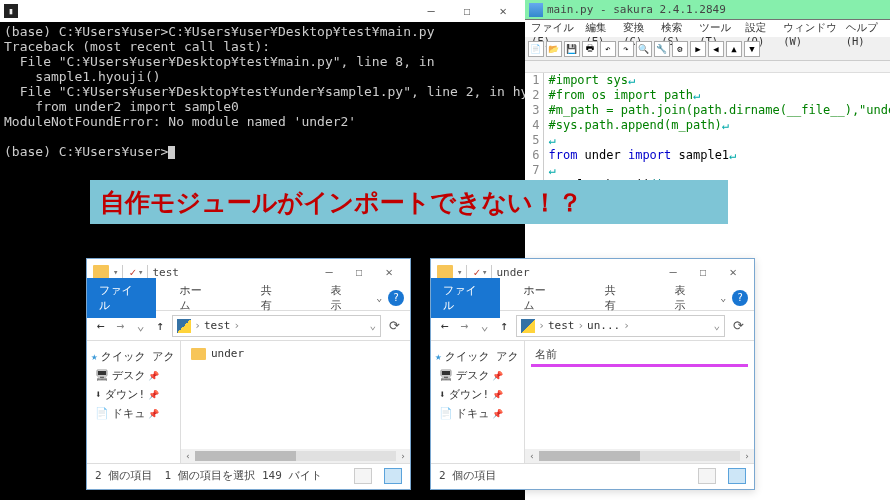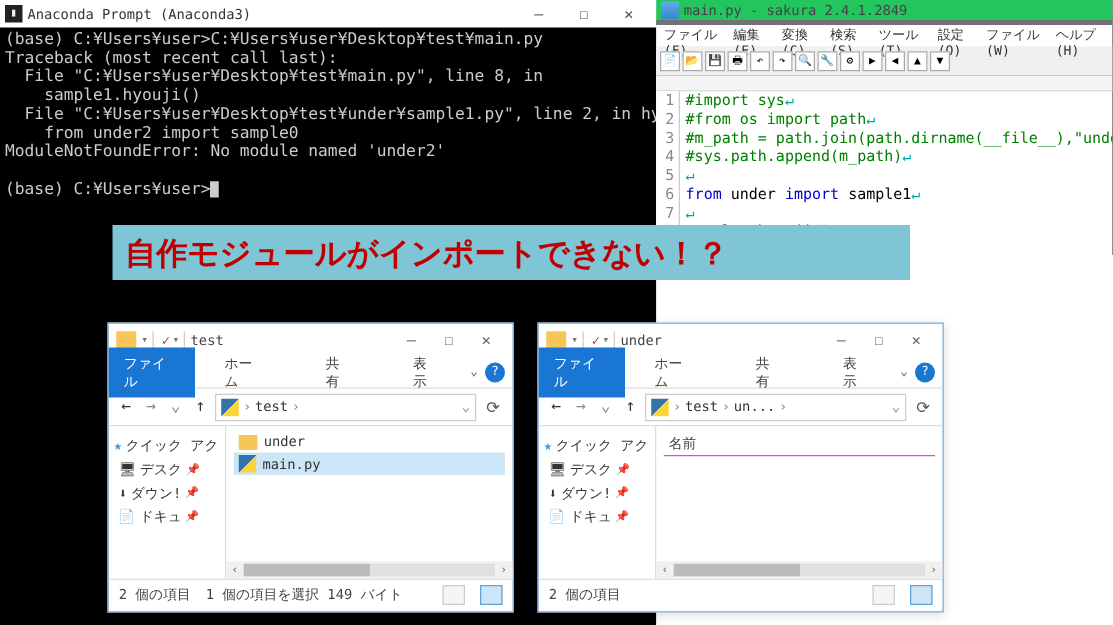--- a/index.html
+++ b/index.html
@@ -9,21 +9,21 @@
 .terminal { position: absolute; left: 0; top: 0; width: 525px; height: 500px; background: #000; }
 .terminal-titlebar { height: 22px; background: #fff; display: flex; align-items: center; padding: 0 4px; font-size: 11px; color: #333; font-family: "Segoe UI", sans-serif; }
 .terminal-titlebar .icon { width: 14px; height: 14px; background: #222; margin-right: 4px; display: inline-flex; align-items: center; justify-content: center; color: #eee; font-size: 9px; }
 .terminal-titlebar .spacer { flex: 1; }
 .terminal-titlebar .winbtn { width: 36px; text-align: center; font-size: 12px; color: #555; }
 .terminal-body { padding: 2px 4px; color: #ccc; font-size: 13px; line-height: 15px; white-space: pre; font-family: "MS Gothic", monospace; }
 .terminal-body .cursor { display:inline-block; width:7px; height:13px; background:#ccc; vertical-align:middle; }
 
 
 .editor { position: absolute; left: 525px; top: 0; right: 0; height: 500px; background: #fff; }
-.editor-titlebar { height: 20px; background: #22c55e; display: flex; align-items: center; padding: 0 4px; font-size: 11px; color: #444; font-family: "Segoe UI", sans-serif; border-bottom: 4px solid #737373; }
+.editor-titlebar { height: 20px; background: #86efac; display: flex; align-items: center; padding: 0 4px; font-size: 11px; color: #444; font-family: "Segoe UI", sans-serif; border-bottom: 1px solid #737373; }
 .editor-titlebar .icon { width: 14px; height: 14px; background: linear-gradient(#6ae, #38c); margin-right: 4px; }
 .editor-menubar { height: 17px; display: flex; padding: 0 2px; font-size: 10.5px; color: #333; font-family: "Meiryo", sans-serif; }
 .editor-menubar span { padding: 1px 4px; }
 .editor-toolbar { height: 24px; background: #f0f0f0; border-bottom: 1px solid #ccc; display: flex; align-items: center; padding: 0 3px; gap: 2px; }
 .tbicon { width: 16px; height: 16px; border: 1px solid #aaa; background: #fff; font-size: 9px; display: flex; align-items: center; justify-content: center; }
 .editor-ruler { height: 12px; background: #f5f5f5; border-bottom: 1px solid #ddd; }
 .editor-code { display: flex; font-size: 12px; line-height: 15px; font-family: "MS Gothic", monospace; }
 .gutter { width: 24px; background: #fff; border-right: 1px solid #ccc; text-align: right; padding-right: 4px; color: #888; }
 .code { padding-left: 4px; white-space: pre; }
 .c-green { color: #008000; }
@@ -59,41 +59,40 @@
 .addr-box span { color: #333; }
 .addr-box .sep2 { color: #888; }
 .refresh { color: #555; font-size: 13px; padding: 0 4px; }
 .exp-body { display: flex; height: 122px; }
 .navpane { width: 94px; border-right: 1px solid #ddd; padding: 6px 2px; font-size: 11px; overflow: hidden; }
 .navitem { display: flex; align-items: center; gap: 3px; padding: 2px 0 2px 6px; color: #333; white-space: nowrap; }
 .navitem.header { padding-left: 2px; }
 .navitem .star { color: #3b99d8; font-size: 11px; }
 .navitem .pin { color: #888; font-size: 9px; }
 .filepane { flex: 1; padding: 4px 6px; font-size: 11px; position: relative; }
-.col-header { color: #444; padding: 2px 4px; border-bottom: 1px solid #d946ef; margin-bottom: 4px; }
+.col-header { color: #444; padding: 2px 4px; border-bottom: 3px solid #d946ef; margin-bottom: 4px; }
 .file-item { display: flex; align-items: center; gap: 5px; padding: 2px 4px; color: #333; }
 .file-item.selected { background: #cde6f7; }
 .folder-ico { width: 15px; height: 12px; background: #f7c558; border-radius: 1px; }
 .py-ico { width: 14px; height: 14px; background: linear-gradient(135deg, #3572A5 50%, #FFD43B 50%); }
 .hscroll { position: absolute; bottom: 0; left: 0; right: 0; height: 14px; background: #f0f0f0; display: flex; align-items: center; }
 .hscroll .arrow { width: 14px; text-align: center; font-size: 9px; color: #666; }
 .hscroll .track { flex: 1; height: 10px; background: #e0e0e0; position: relative; }
 .hscroll .thumb { position: absolute; left: 0; width: 50%; height: 100%; background: #bbb; }
 .exp-status { height: 24px; border-top: 1px solid #ddd; display: flex; align-items: center; padding: 0 8px; font-size: 11px; color: #444; gap: 12px; }
 .exp-status .spacer { flex: 1; }
 .viewbtn { width: 18px; height: 16px; border: 1px solid #ccc; background: #f5f5f5; }
 .viewbtn.active { background: #cde6f7; border-color: #5ba3db; }
 </style>
 </head>
 <body>
 
 <div class="terminal">
   <div class="terminal-titlebar">
     <span class="icon">▮</span>
-    <span>Anaconda Prompt (Anaconda3)</span>
     <span class="spacer"></span>
     <span class="winbtn">—</span>
     <span class="winbtn">☐</span>
     <span class="winbtn">✕</span>
   </div>
   <div class="terminal-body" id="term-lines">(base) C:¥Users¥user&gt;C:¥Users¥user¥Desktop¥test¥main.py
 Traceback (most recent call last):
   File "C:¥Users¥user¥Desktop¥test¥main.py", line 8, in <module>
     sample1.hyouji()
   File "C:¥Users¥user¥Desktop¥test¥under¥sample1.py", line 2, in hyouji
@@ -108,21 +107,21 @@
     <span class="icon"></span>
     <span>main.py - sakura 2.4.1.2849</span>
   </div>
   <div class="editor-menubar" id="editor-menu">
       <span>ファイル(F)</span>
       <span>編集(E)</span>
       <span>変換(C)</span>
       <span>検索(S)</span>
       <span>ツール(T)</span>
       <span>設定(O)</span>
-      <span>ファイル(W)</span>
+      <span>ウィンドウ(W)</span>
       <span>ヘルプ(H)</span>
     </div>
   <div class="editor-toolbar">
     <div class="tbicon">📄</div>
     <div class="tbicon">📂</div>
     <div class="tbicon">💾</div>
     <div class="tbicon">🖶</div>
     <div class="tbicon">↶</div>
     <div class="tbicon">↷</div>
     <div class="tbicon">🔍</div>
@@ -212,24 +211,20 @@
           <span>📄</span>
           <span>ドキュ</span>
           <span class="pin">📌</span>
         </div>
     </div>
     <div class="filepane" id="files1">
       <div class="file-item">
           <span class="folder-ico"></span>
           <span>under</span>
         </div>
-        <div class="file-item selected">
-          <span class="py-ico"></span>
-          <span>main.py</span>
-        </div>
         <div class="hscroll">
           <span class="arrow">‹</span>
           <div class="track">
             <div class="thumb"></div>
           </div>
           <span class="arrow">›</span>
         </div>
     </div>
   </div>
   <div class="exp-status">

